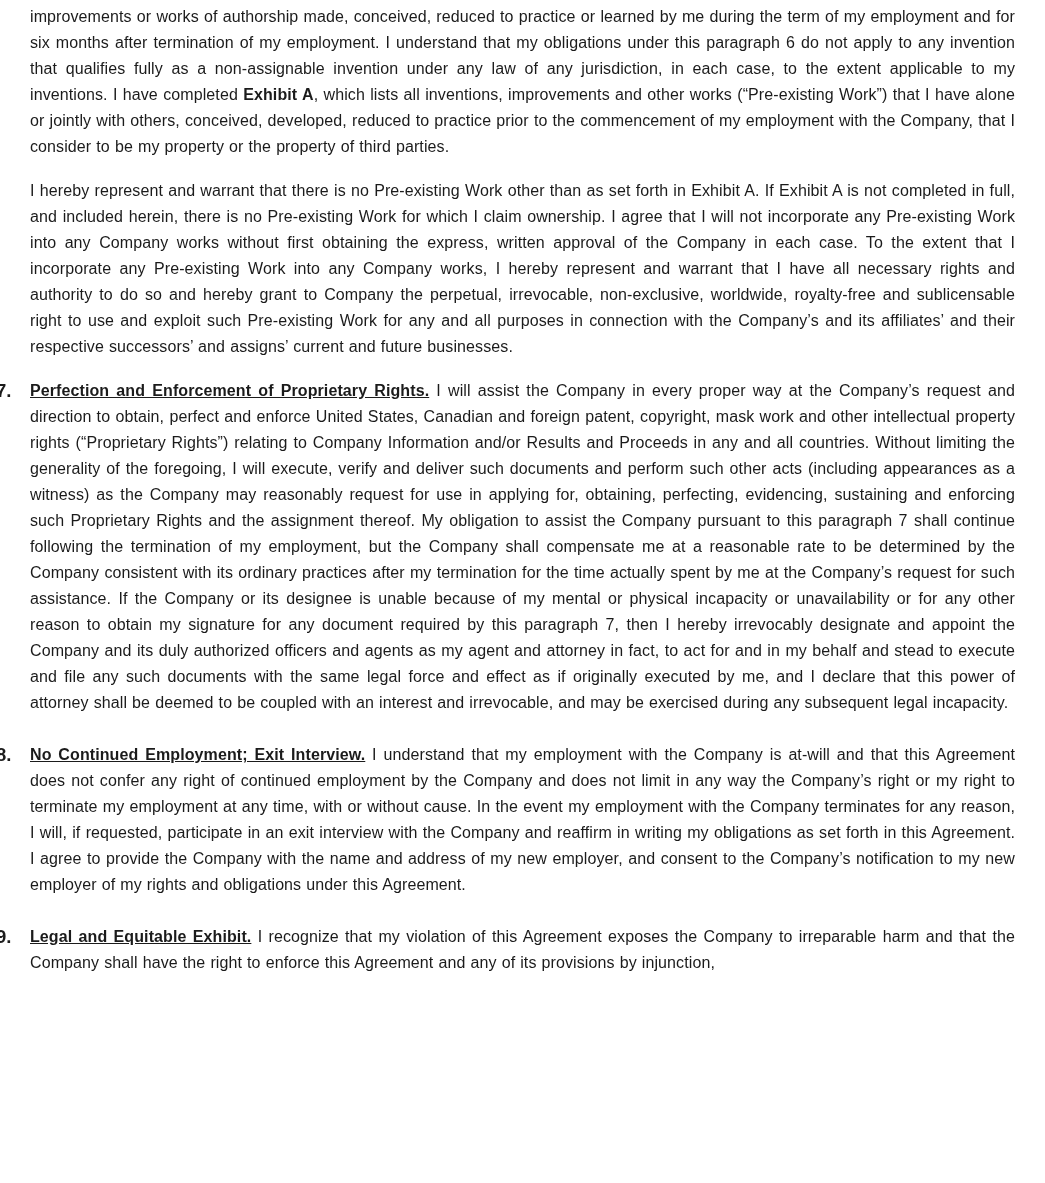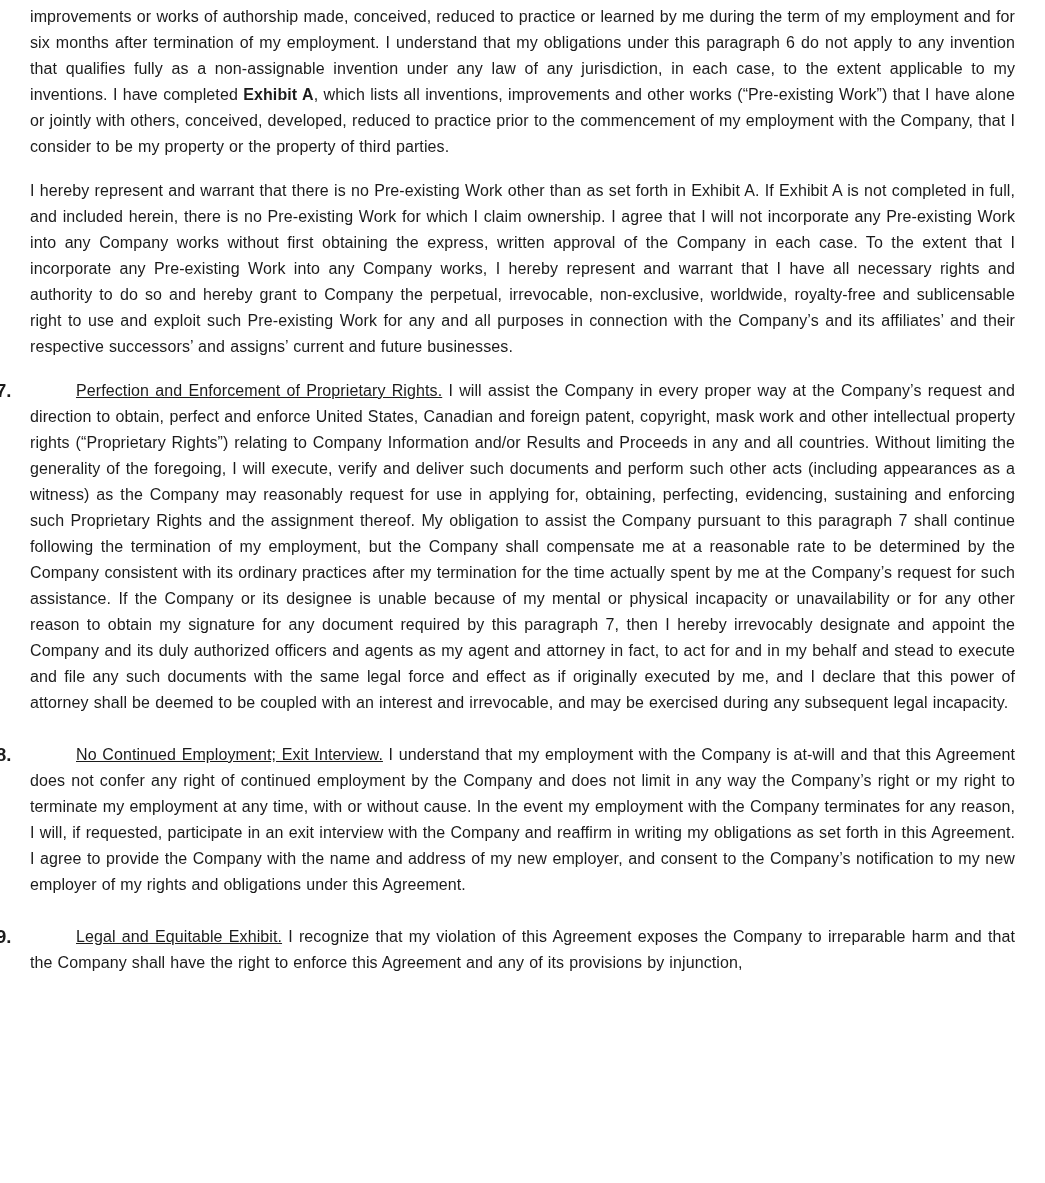--- a/index.html
+++ b/index.html
@@ -48,23 +48,22 @@
     left: -34px;
     top: 0;
     width: 30px;
     font-size: 18.5px;
     line-height: 26px;
     font-weight: bold;
     text-align: left;
     white-space: nowrap;
   }
   .item-heading {
-    font-weight: normal;
+    font-weight: bold;
     text-decoration: underline;
-    margin-left: 46px;
   }
   .gap-lg {
     margin-top: 26px;
   }
 </style>
 </head>
 <body>
 
 <div class="page">
 

